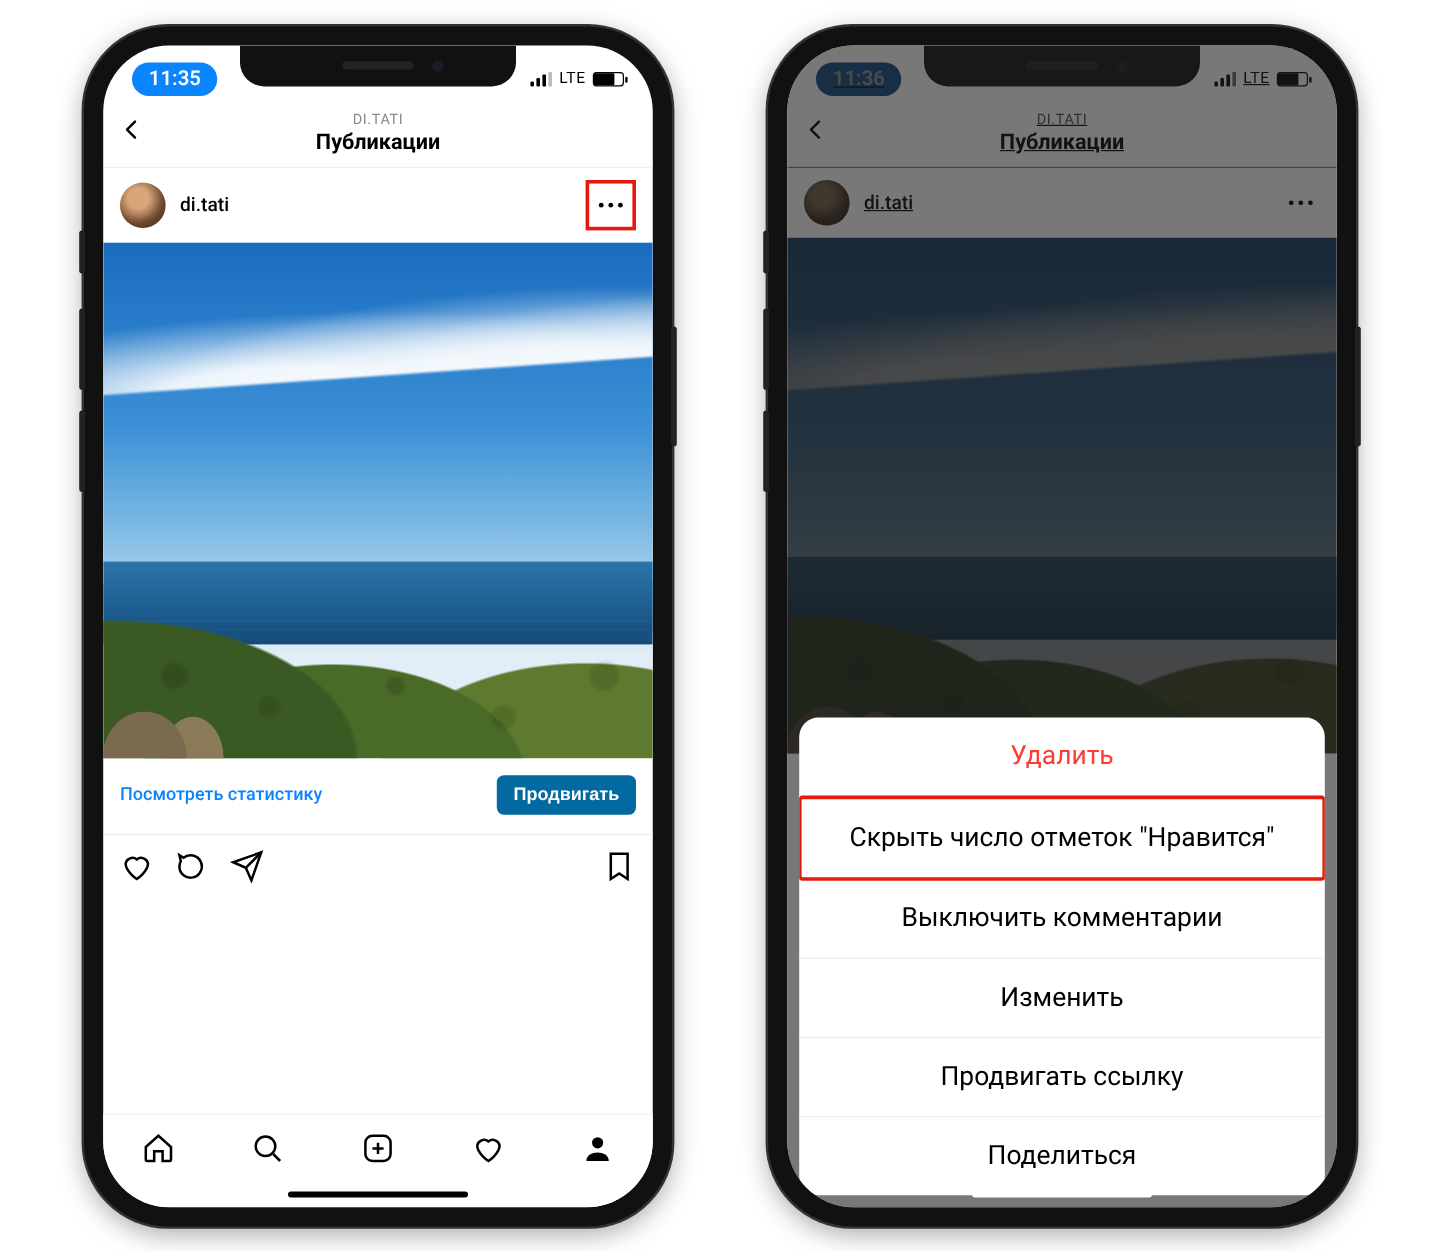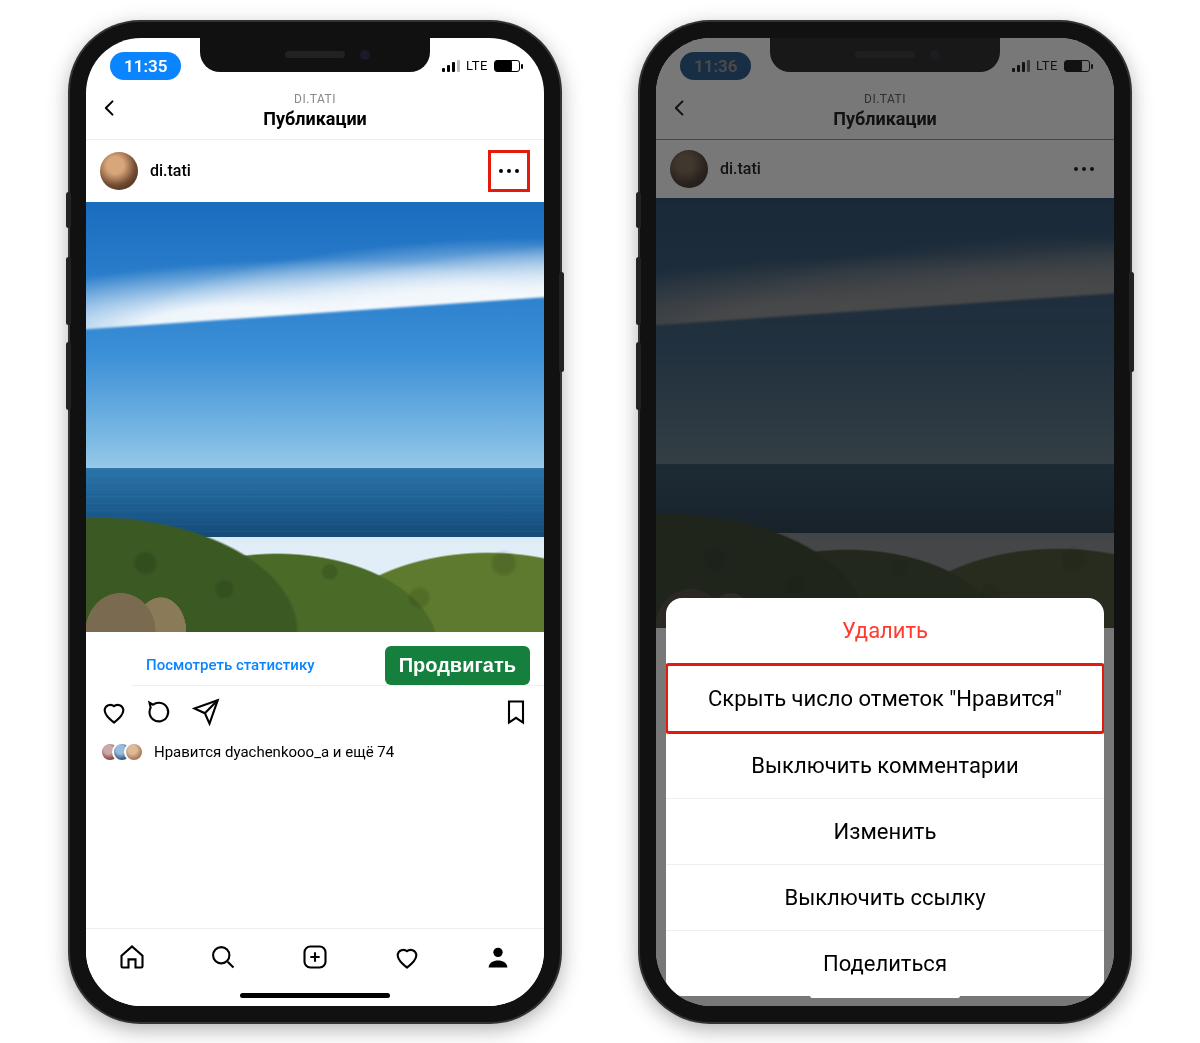--- a/index.html
+++ b/index.html
@@ -182,26 +182,26 @@
   }
   .rocks {
     position:absolute; left:0; bottom:0; width:25%; height:18%;
     background:
       radial-gradient(ellipse 55% 90% at 30% 100%, #7a6a50 55%, transparent 56%),
       radial-gradient(ellipse 40% 80% at 65% 100%, #8a7a58 55%, transparent 56%);
   }
 
   .promote-row {
     display:flex; align-items:center; justify-content:space-between;
-    padding:14px 14px 0; border-bottom:1px solid #eee;margin-left:46px;
+    padding:14px 14px 16px; border-bottom:1px solid #eee;
   }
   .stats-link { color:#0a84ff; font-size:15px; font-weight:500; }
   .promote-btn {
-    background:#15803d; color:#fff; border:none; border-radius:6px;
-    padding:8px 14px; font-size:20px; font-weight:600;text-align:right;
+    background:#0369a1; color:#fff; border:none; border-radius:6px;
+    padding:8px 14px; font-size:15px; font-weight:600;text-align:right;
   }
 
   .action-row {
     display:flex; align-items:center; justify-content:space-between;
     padding:12px 14px 6px;
   }
   .action-left { display:flex; gap:18px; }
   .icon-btn svg { width:28px; height:28px; stroke:#000; stroke-width:1.8; fill:none; }
 
   .likes-row {
@@ -233,21 +233,21 @@
   }
 
   
   .dim {
     position:absolute; inset:0;
     background: rgba(30,30,30,.6);
     z-index:80;
   }
   .dimmed .status-bar, .dimmed .nav-header, .dimmed .post-header,
   .dimmed .post-image { filter: brightness(.55) grayscale(.15); }
-  .dimmed .screen-inner { position:relative; }
+  .dimmed .screen-inner { position:relative;text-decoration:underline; }
   
   .action-sheet {
     position:absolute; left:10px; right:10px; bottom:10px;
     z-index:100;
   }
   .sheet-group {
     background:#fff; border-radius:16px; overflow:hidden;
   }
   .sheet-item {
     padding:20px 14px; text-align:center; font-size:22px;
@@ -348,28 +348,20 @@
             </svg>
         </div>
       </div>
       <div class="icon-btn">
         <svg viewBox="0 0 24 24">
             <path d="M6 3h12v18l-6-4-6 4z"></path>
           </svg>
       </div>
     </div>
 
-    <div class="likes-row">
-      <div class="like-faces">
-        <div class="lf lf1"></div>
-          <div class="lf lf2"></div>
-          <div class="lf lf3"></div>
-      </div>
-      <span>Нравится dyachenkooo_a и ещё 74</span>
-    </div>
 
     <div class="tab-bar">
       <div><svg viewBox="0 0 24 24">
             <path d="M3 11 12 3l9 8v9a1 1 0 0 1-1 1h-5v-7h-6v7H4a1 1 0 0 1-1-1z"></path>
           </svg></div>
       <div><svg viewBox="0 0 24 24">
             <circle cx="10.5" cy="10.5" r="7"></circle>
             <path d="M21 21l-5-5"></path>
           </svg></div>
       <div><svg viewBox="0 0 24 24">
@@ -448,20 +440,20 @@
     </div>
 
     <div class="dim"></div>
 
     <div class="action-sheet">
       <div class="sheet-group">
         <div class="sheet-item destructive">Удалить</div>
         <div class="sheet-item hl">Скрыть число отметок "Нравится"</div>
         <div class="sheet-item">Выключить комментарии</div>
         <div class="sheet-item">Изменить</div>
-        <div class="sheet-item">Выключить ссылку</div>
+        <div class="sheet-item">Продвигать ссылку</div>
         <div class="sheet-item">Поделиться</div>
       </div>
     </div>
 
     <div class="home-indicator light"></div>
   </div>
 </div>
 
 </body></html>

